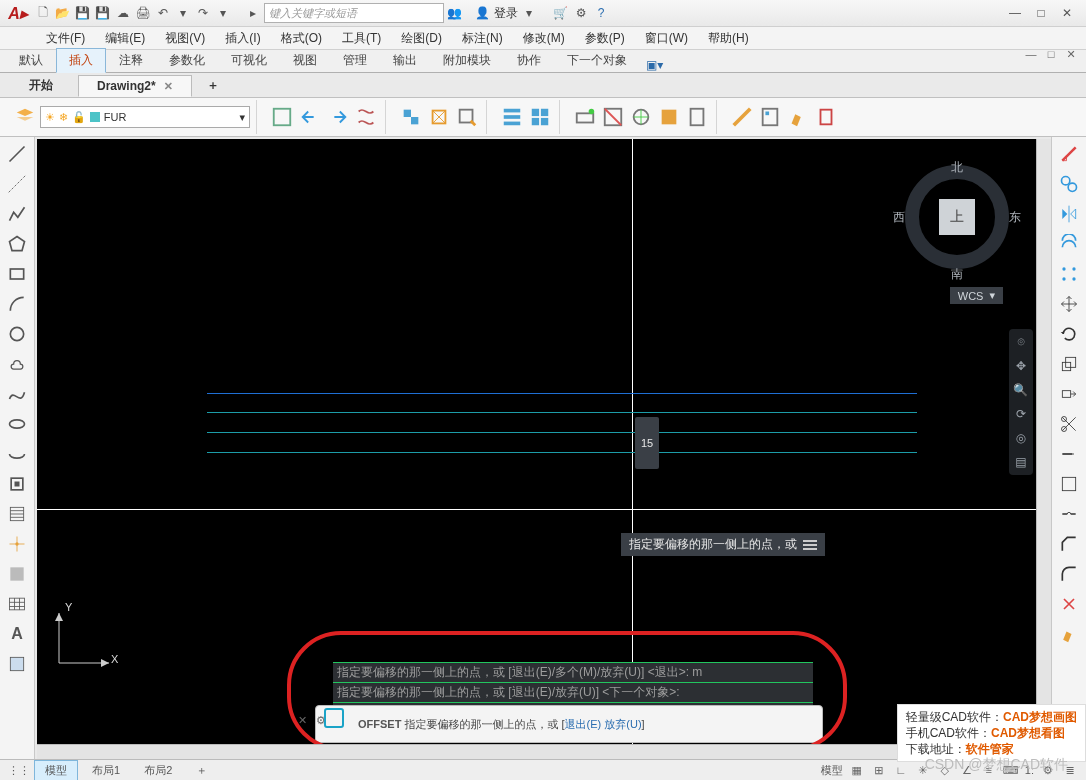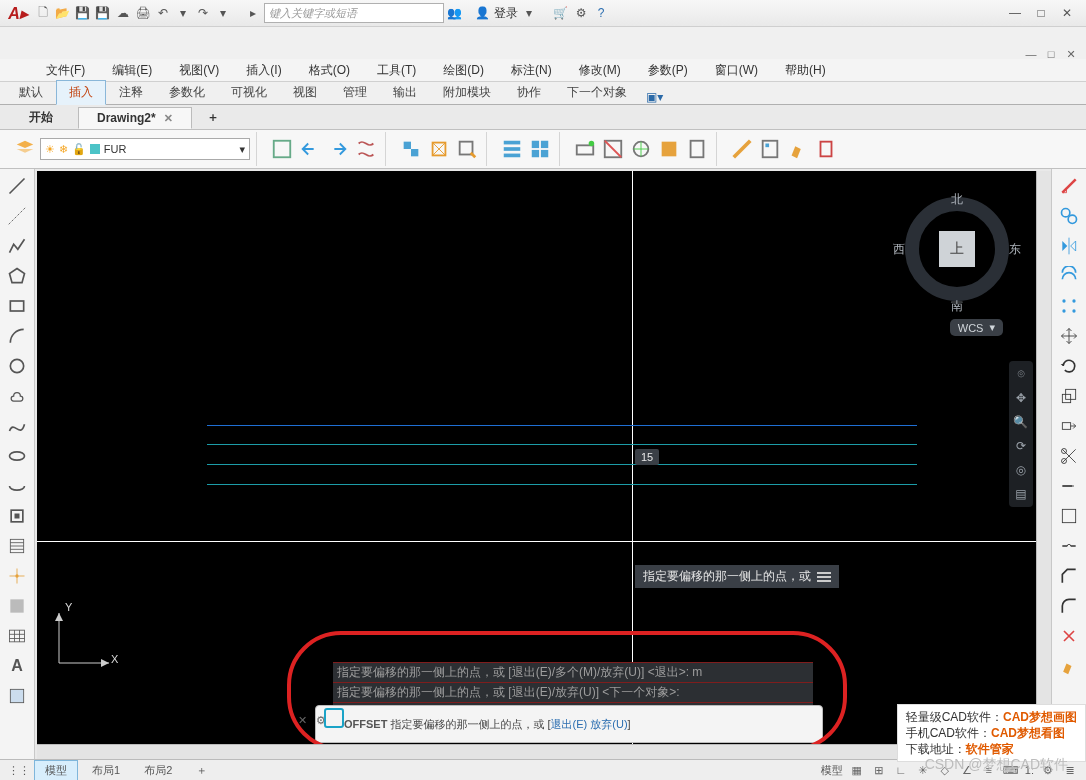--- a/index.html
+++ b/index.html
@@ -6,21 +6,21 @@
   .app { width:1086px; height:780px; position:relative; background:#f0f0f0; display:flex; flex-direction:column; }
   
   .titlebar { height:26px; background:linear-gradient(#f7f7f7,#e9e9e9); display:flex; align-items:center; padding:0 4px; border-bottom:1px solid #cfcfcf; gap:2px; }
   .logo { width:28px; height:22px; display:flex; align-items:center; justify-content:center; color:#b71c1c; font-weight:bold; font-size:16px; font-style:italic; }
   .qat-btn, .tbtn, .win-btn { width:18px; height:18px; border:none; background:transparent; display:flex; align-items:center; justify-content:center; color:#555; font-size:12px; cursor:default; }
   .qat-sep { width:8px; }
   .title-center { flex:1; text-align:center; color:#333; font-size:12px; }
   .searchbox { width:170px; height:18px; border:1px solid #b0b0b0; background:#fff; padding:0 4px; font-size:11px; color:#999; display:flex; align-items:center; font-style:italic; }
   .win-controls { display:flex; gap:8px; margin-left:auto; padding:0 6px;}
   
-  .menubar { height:22px; background:#f4f4f4; border-bottom:1px solid #d0d0d0; display:flex; align-items:center; padding:0 38px; gap:11px;margin-top:32px; }
+  .menubar { height:22px; background:#f4f4f4; border-bottom:1px solid #d0d0d0; display:flex; align-items:center; padding:0 38px; gap:4px; }
   .menubar span { padding:2px 8px; cursor:default; color:#333; }
   
   .ribbon-tabs { height:22px; display:flex; align-items:end; padding:0 6px; gap:0; background:#f0f0f0; border-bottom:1px solid #b0b0b0;}
   .ribbon-tab { padding:3px 12px; font-size:12px; color:#444; cursor:default; border:1px solid transparent; border-bottom:none;}
   .ribbon-tab.active { background:#e6f2fb; border:1px solid #8ab7d9; border-bottom:1px solid #e6f2fb; color:#c2410c; position:relative; bottom:-1px;}
   
   .doc-tabs { height:24px; background:#eaeaea; display:flex; align-items:center; padding:0 10px; gap:6px; border-bottom:1px solid #c0c0c0;}
   .doc-tab { padding:3px 18px; border:1px solid transparent; font-size:12px; display:flex; align-items:center; gap:8px;font-weight:bold; }
   .doc-tab.active { background:#f7f7f7; border:1px solid #bcbcbc; border-bottom:1px solid #f7f7f7; position:relative; bottom:-1px;}
   .doc-tab .x { color:#888; font-size:11px; }
@@ -39,38 +39,38 @@
   .vbtn svg{width:20px;height:20px;}
   .canvas-wrap { flex:1; position:relative; background:#e9e9e9; padding:2px 2px 14px 2px; }
   .canvas { position:absolute; inset:2px 14px 14px 2px; background:#000; overflow:hidden; }
   
   .hscroll { position:absolute; left:2px; right:14px; bottom:0; height:14px; background:#e4e4e4; border-top:1px solid #bbb;}
   .vscroll { position:absolute; top:2px; bottom:14px; right:0; width:14px; background:#e4e4e4; border-left:1px solid #bbb;}
   
   .crossV { position:absolute; top:0; bottom:0; width:1px; background:#fff; left:595px;}
   .crossH { position:absolute; left:0; right:0; height:1px; background:#fff; top:370px;}
   .hline { position:absolute; left:170px; right:120px; height:1px; }
-  .tooltiplbl { position:absolute; left:598px; top:278px; background:#3a3f46; color:#e6e6e6; padding:2px 6px; font-size:11px; border-radius:2px; display:flex; align-items:center; gap:4px;}
-  .tooltiptxt { position:absolute; left:598px; top:394px; background:#3a3f46; color:#e6e6e6; padding:3px 8px; font-size:12px; display:flex; align-items:center; gap:6px;}
+  .tooltiplbl { position:absolute; left:598px; top:278px; background:#3a3f46; color:#e6e6e6; padding:20px 6px; font-size:11px; border-radius:2px; display:flex; align-items:center; gap:4px;}
+  .tooltiptxt { position:absolute; left:584px; top:394px; background:#3a3f46; color:#e6e6e6; padding:3px 8px; font-size:12px; display:flex; align-items:center; gap:6px;}
   .tooltiptxt .menuicon{width:14px;height:10px;display:inline-flex;flex-direction:column;justify-content:space-between;}
   .tooltiptxt .menuicon i{height:2px;background:#ccc;display:block;}
   
   .navcube { position:absolute; right:20px; top:18px; width:120px; height:120px; color:#aeb4bb; }
   .nc-ring{position:absolute;inset:8px;border:14px solid #2a2f36;border-radius:50%;}
   .nc-face{position:absolute;left:42px;top:42px;width:36px;height:36px;background:#cfd3d7;color:#444;display:flex;align-items:center;justify-content:center;font-size:14px;}
   .nc-n{position:absolute;left:54px;top:2px;} .nc-s{position:absolute;left:54px;bottom:-6px;} .nc-e{position:absolute;right:-4px;top:52px;} .nc-w{position:absolute;left:-4px;top:52px;}
-  .wcs-badge{position:absolute;right:34px;top:148px;background:#3a3f46;color:#d0d5da;padding:2px 8px;font-size:11px;border-radius:5px;display:flex;align-items:center;gap:6px;}
+  .wcs-badge{position:absolute;right:34px;top:148px;background:#3a3f46;color:#d0d5da;padding:2px 8px;font-size:11px;border-radius:0;display:flex;align-items:center;gap:6px;}
   .navbar-v{position:absolute;right:4px;top:190px;width:24px;background:#2b3036aa;border-radius:4px;padding:4px 0;display:flex;flex-direction:column;align-items:center;gap:6px;}
   .navbar-v div{width:18px;height:18px;color:#9aa1a9;display:flex;align-items:center;justify-content:center;}
   
   .ucs { position:absolute; left:12px; bottom:70px; color:#d9d9d9; font-size:11px;}
   .ucs svg{overflow:visible;}
   
   .cmd-oval{position:absolute;left:250px;right:190px;bottom:-6px; height:112px; border:4px solid #d22; border-radius:54px/54px; pointer-events:none;}
-  .cmd-block{position:absolute;left:296px;right:224px;bottom:22px; color:#bdbdbd; font-size:12px; line-height:17px; background:#7f1d1d; }
+  .cmd-block{position:absolute;left:296px;right:224px;bottom:22px; color:#bdbdbd; font-size:12px; line-height:17px; background:#22c55e; }
   .cmd-block .hist{color:#9d9d9d; background:#2c2f33; padding:1px 4px; margin:1px 0;}
   .cmd-input{position:absolute;left:278px;right:214px;bottom:2px;background:#f4f4f4;border:1px solid #bbb;height:34px;display:flex;flex-direction:column;justify-content:center;padding:1px 6px 1px 28px;font-size:11px;color:#444; border-radius:4px;}
   .cmd-input .xbtn{position:absolute;left:-18px;top:8px;color:#666;}
   .cmd-input .gear{position:absolute;left:0px;top:8px;color:#666;}
   .cmd-input .ic{position:absolute;left:8px;top:2px;width:16px;height:16px;border:2px solid #1aa3c7;border-radius:3px;}
   .kw{color:#2a6db0;}
   
   .statusbar{height:20px;background:#eee;border-top:1px solid #bbb;display:flex;align-items:center;padding:0 8px;gap:4px;font-size:11px;color:#555;}
   .statusbar .tab{padding:2px 10px;}
   .statusbar .tab.active{background:#d8eefc;border:1px solid #7fb6db;}
@@ -449,21 +449,21 @@
         <div class="cmd-block">
           <div class="hist">指定要偏移的那一侧上的点，或 [退出(E)/多个(M)/放弃(U)] &lt;退出&gt;:  m</div>
           <div class="hist">指定要偏移的那一侧上的点，或 [退出(E)/放弃(U)] &lt;下一个对象&gt;:</div>
           <div class="hist">指定要偏移的那一侧上的点，或 [退出(E)/放弃(U)] &lt;下一个对象&gt;:</div>
         </div>
         <div class="cmd-input">
           <span class="xbtn">✕</span>
           <span class="gear">⚙</span>
           <span class="ic"></span>
           <div>
-            <b style="color:#555;">OFFSET</b>
+            <b style="color:#555;padding-left:14px;">OFFSET</b>
             <span>指定要偏移的那一侧上的点，或 [</span><span class="kw">退出(E)</span><span> </span><span class="kw">放弃(U)</span><span>]</span>
           </div>
         </div>
         <div class="cmd-oval"></div>
       </div>
       <div class="hscroll"></div>
       <div class="vscroll"></div>
     </div>
 
     <div class="vtool r">

